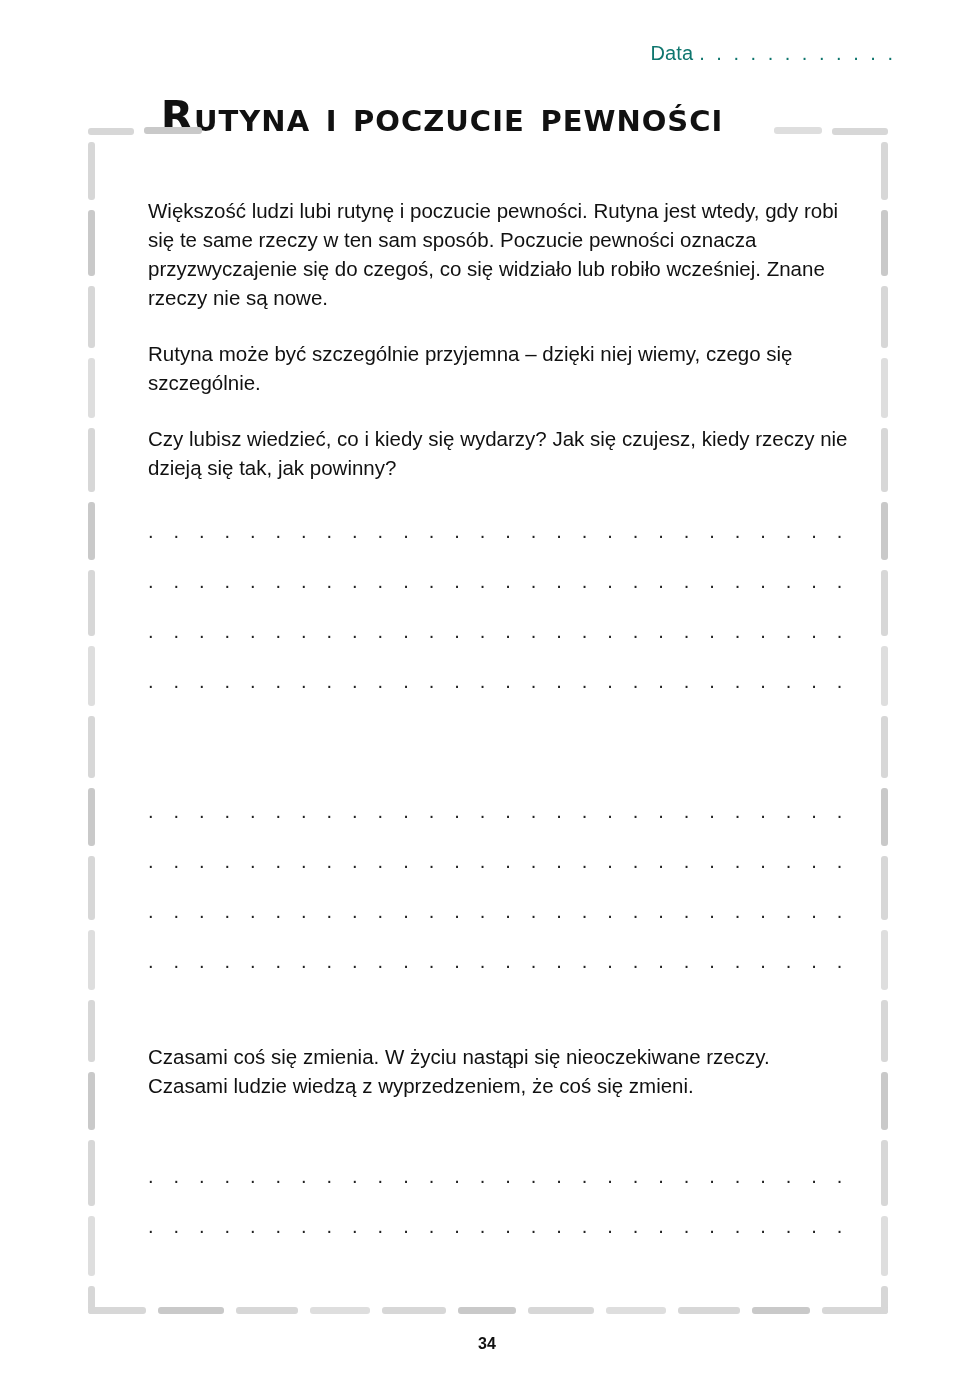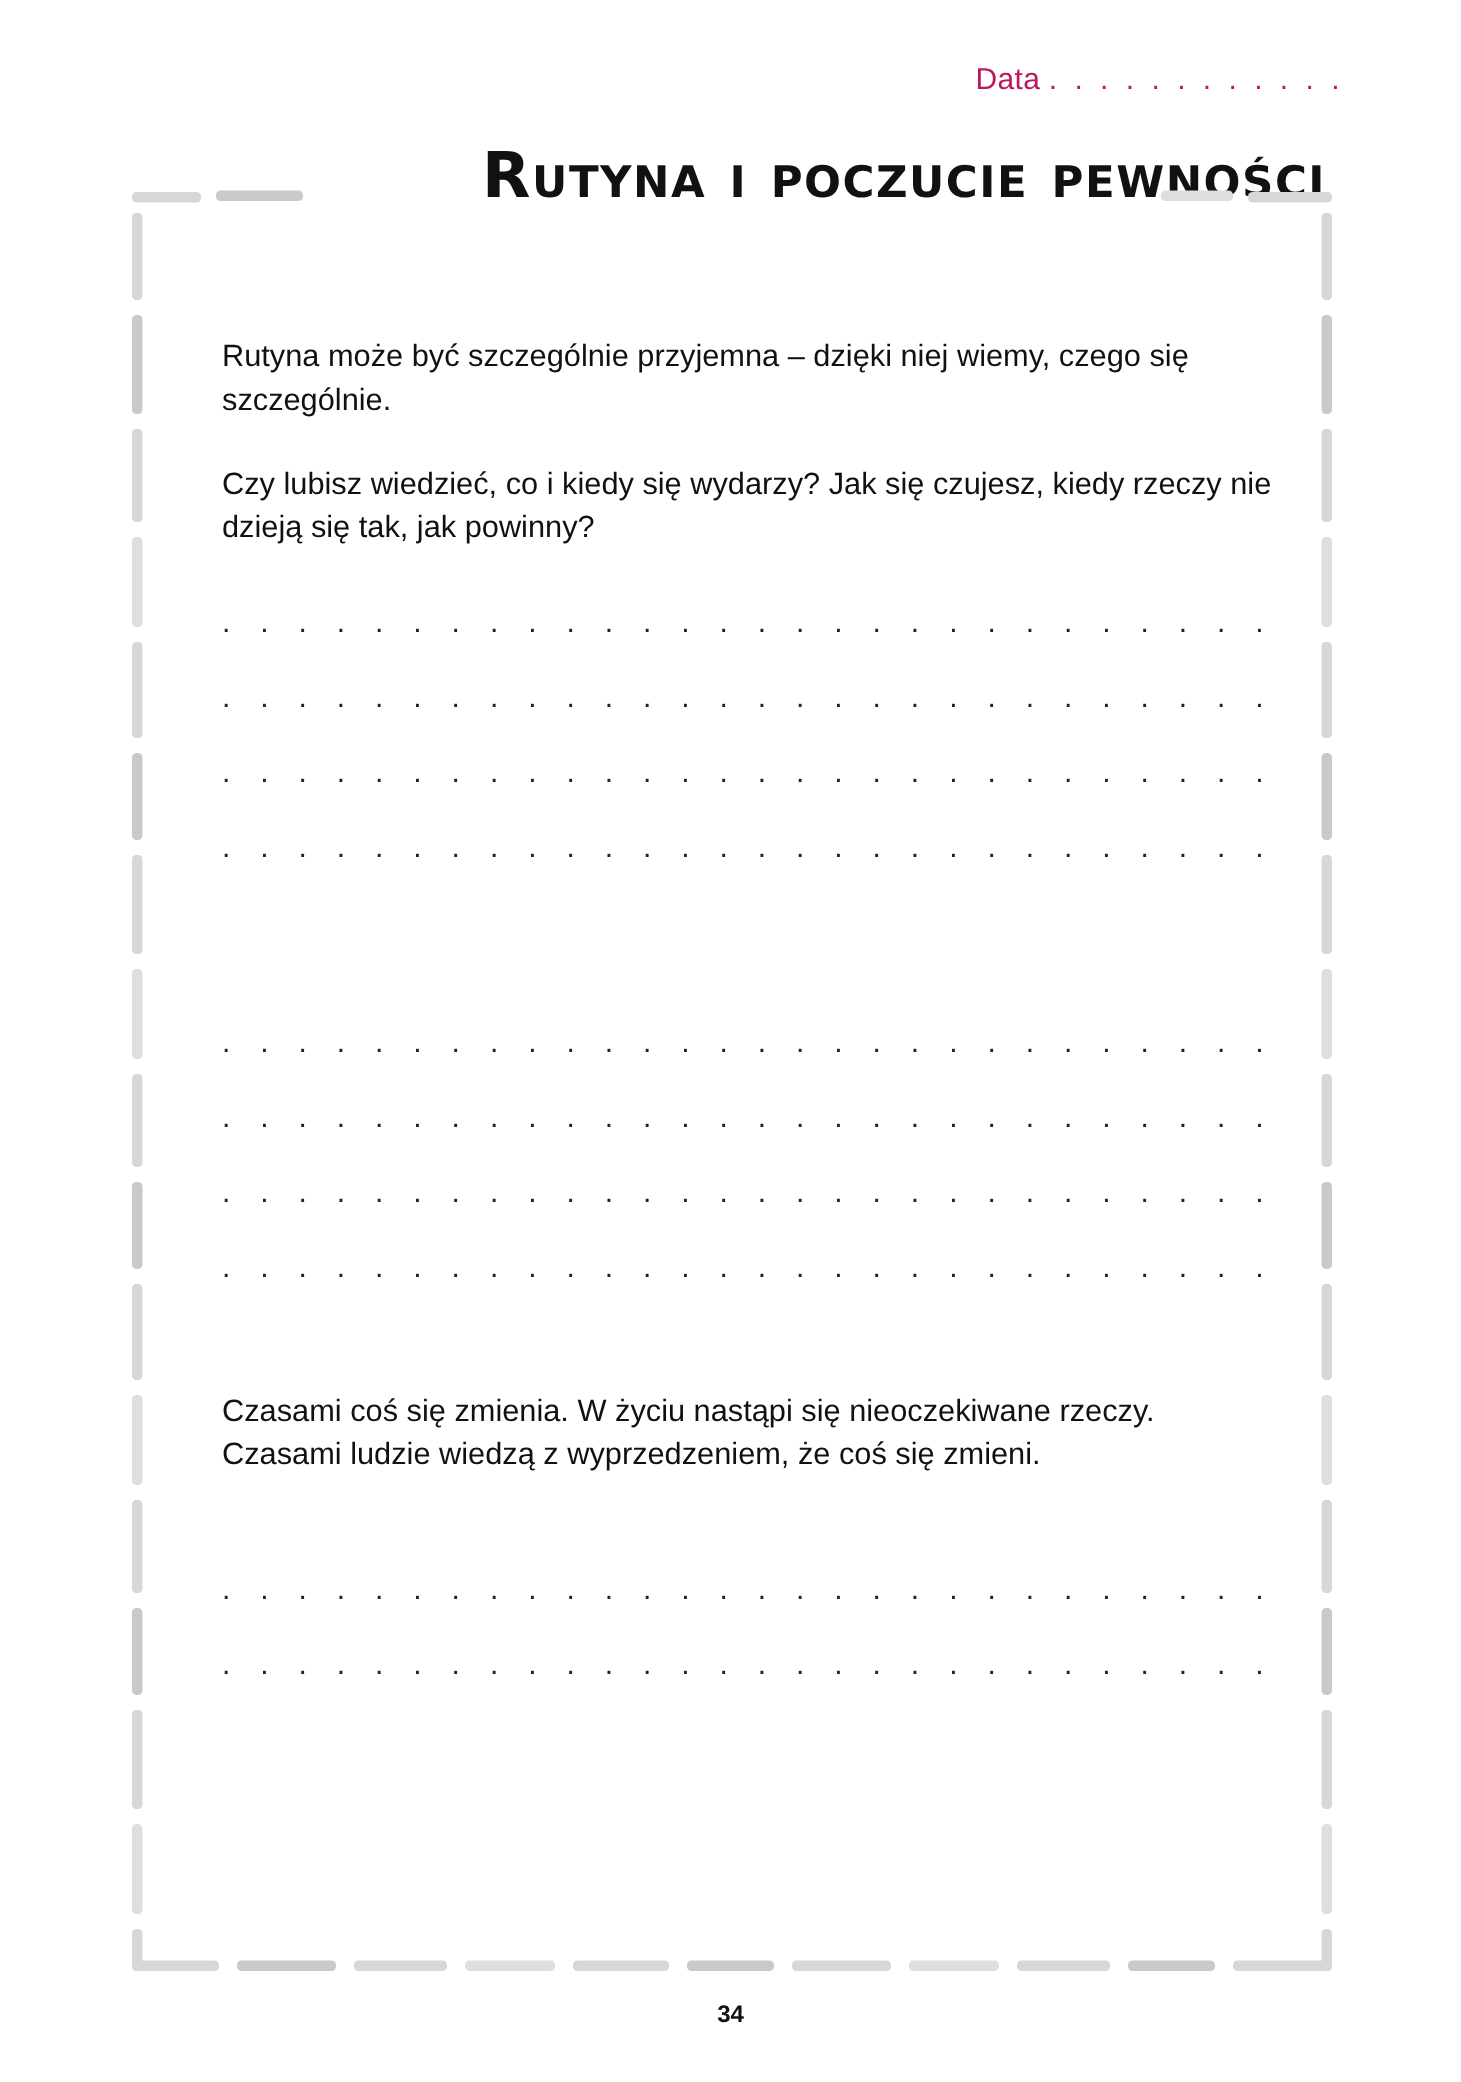--- a/index.html
+++ b/index.html
@@ -22,36 +22,36 @@
     height: 1388px;
     box-sizing: border-box;
   }
 
   
   .date-row {
     position: absolute;
     top: 42px;
     right: 78px;
     font-size: 20px;
-    color: #be185d;
+    color: #0f766e;
     letter-spacing: 0.2px;
     white-space: nowrap;
     text-align: center;
   }
   .date-row .dots {
     letter-spacing: 3px;
   }
 
   
   .title {
     position: absolute;
     top: 92px;
     left: 0;
     width: 884px;
-    text-align: right;
+    text-align: center;
     font-family: "DejaVu Sans", sans-serif;
     font-weight: bold;
     font-size: 42px;
     letter-spacing: 1px;
     color: #111;
     font-variant: small-caps;
     text-transform: none;
   }
 
   
@@ -174,20 +174,21 @@
     <div class="seg alt" style="left:370px; top:1179px; width:58px; height:7px;"></div>
     <div class="seg" style="left:440px; top:1179px; width:66px; height:7px;"></div>
     <div class="seg alt2" style="left:518px; top:1179px; width:60px; height:7px;"></div>
     <div class="seg" style="left:590px; top:1179px; width:62px; height:7px;"></div>
     <div class="seg alt" style="left:664px; top:1179px; width:58px; height:7px;"></div>
     <div class="seg" style="left:734px; top:1179px; width:66px; height:7px;"></div>
   </div>
 
   <div class="content">
 
+    <p class="para">Większość ludzi lubi rutynę i poczucie pewności. Rutyna jest wtedy, gdy robi się te same rzeczy w ten sam sposób. Poczucie pewności oznacza przyzwyczajenie się do czegoś, co się widziało lub robiło wcześniej. Znane rzeczy nie są nowe.</p>
     <div class="gap-small"></div>
 
     <p class="para">Rutyna może być szczególnie przyjemna – dzięki niej wiemy, czego się szczególnie.</p>
     <div class="gap-small"></div>
 
     <p class="para">Czy lubisz wiedzieć, co i kiedy się wydarzy? Jak się czujesz, kiedy rzeczy nie dzieją się tak, jak powinny?</p>
 
     <div class="lines">
       <div class="dotline">. . . . . . . . . . . . . . . . . . . . . . . . . . . . . . . . . . . . . . . . . . . . . . . . . . . . . . . . . . . . . . . . . . . . . . . . . . . . . . . . .</div>
       <div class="dotline">. . . . . . . . . . . . . . . . . . . . . . . . . . . . . . . . . . . . . . . . . . . . . . . . . . . . . . . . . . . . . . . . . . . . . . . . . . . . . . . . .</div>

